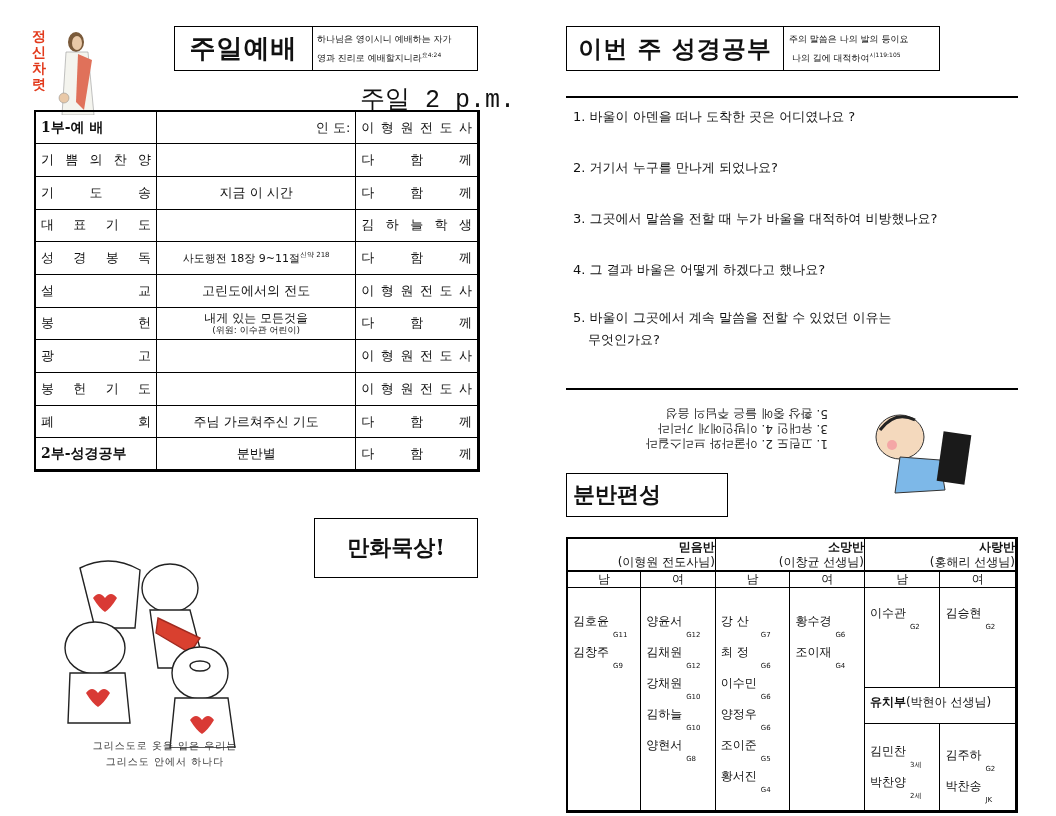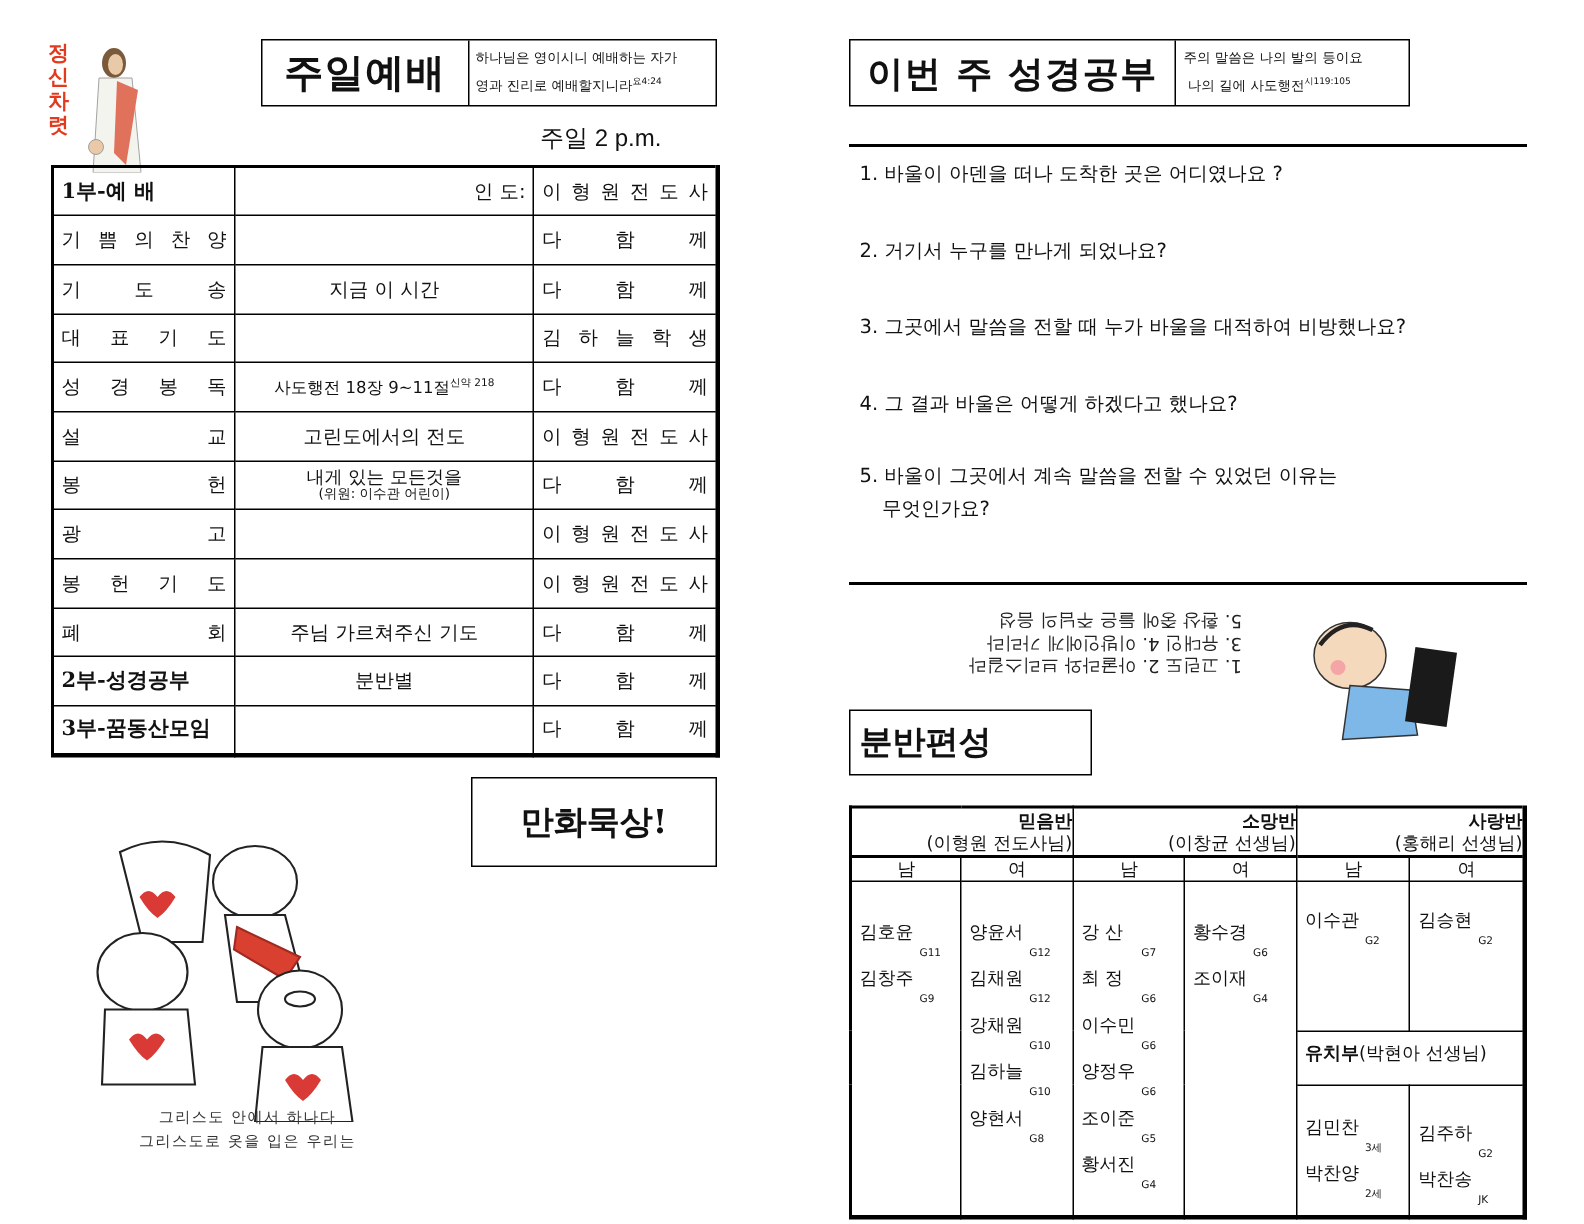--- a/index.html
+++ b/index.html
@@ -10,21 +10,21 @@
   .abs { position: absolute; }
   .serif { font-family: "DejaVu Serif", serif; }
 
   
   .side-tag { left: 30px; top: 28px; width: 18px; color: #e23a1c; font-weight: bold; font-size: 14px; line-height: 16px; text-align: center; }
   .jesus { left: 48px; top: 30px; width: 60px; height: 85px; }
   .title-box { left: 174px; top: 26px; width: 304px; height: 45px; border: 1.5px solid #000; display: flex; }
   .title-main { width: 138px; border-right: 1px solid #000; font-size: 26px; font-weight: bold; display: flex; align-items: center; justify-content: center; letter-spacing: 1px; }
   .title-verse { flex: 1; font-size: 9px; line-height: 16px; padding: 4px 4px; }
   .title-verse sup { font-size: 6px; }
-  .time { left: 360px; top: 82px; font-size: 16px; font-family: Liberation Sans, sans-serif; }
+  .time { left: 360px; top: 82px; font-size: 25px; font-family: Liberation Mono, monospace; }
 
   table.order { position: absolute; left: 34px; top: 110px; width: 446px; border-collapse: collapse; border: 2px solid #000; border-right-width: 3px; border-bottom-width: 3px; }
   table.order td { border: 1px solid #000; height: 32.7px; font-size: 13px; padding: 0 5px; }
   table.order td.c1 { width: 122px; }
   table.order td.c2 { width: 201px; text-align: center; }
   table.order td.c3 { width: 123px; }
   .spread { display: flex; justify-content: space-between; }
   .bold-lbl { font-weight: bold; font-family: "DejaVu Serif", serif; font-size: 14px; }
   .small2 { font-size: 9px; display: block; line-height: 10px; }
   .sub2 { font-size: 12px; display: block; line-height: 14px; }
@@ -257,31 +257,20 @@
           <div class="spread">
             <span>다</span>
             <span>함</span>
             <span>께</span>
           </div>
         </td>
       </tr>
       <tr>
         <td class="c1"><span class="bold-lbl">2부-성경공부</span></td>
         <td class="c2"><span style="font-size: 13px;">분반별</span></td>
-        <td class="c3">
-          <div class="spread">
-            <span>다</span>
-            <span>함</span>
-            <span>께</span>
-          </div>
-        </td>
-      </tr>
-      <tr>
-        <td class="c1"><span class="bold-lbl">3부-꿈동산모임</span></td>
-        <td class="c2"><span style="font-size: 13px;"></span></td>
         <td class="c3">
           <div class="spread">
             <span>다</span>
             <span>함</span>
             <span>께</span>
           </div>
         </td>
       </tr>
     </tbody>
 </table>
@@ -299,29 +288,29 @@
     <ellipse cx="160" cy="125" rx="28" ry="26" fill="#fff"></ellipse>
     <ellipse cx="160" cy="118" rx="10" ry="5"></ellipse>
     <path d="M135 150 L188 150 L195 200 L130 200 Z" fill="#fff"></path>
   </g>
   <path d="M65 50 q-6 -8 -12 0 q6 10 12 14 q6 -4 12 -14 q-6 -8 -12 0z" fill="#d93a35"></path>
   <path d="M58 145 q-6 -8 -12 0 q6 10 12 14 q6 -4 12 -14 q-6 -8 -12 0z" fill="#d93a35"></path>
   <path d="M162 172 q-6 -8 -12 0 q6 10 12 14 q6 -4 12 -14 q-6 -8 -12 0z" fill="#d93a35"></path>
 </svg>
 
 <div class="abs caption">
+  <div>그리스도로 옷을 입은 우리는</div>
   <div>그리스도 안에서 하나다</div>
-  <div>그리스도로 옷을 입은 우리는</div>
 </div>
 
 <div class="abs bs-title-box">
   <div class="bs-title-main serif">이번 주 성경공부</div>
   <div class="bs-verse">
     <div>주의 말씀은 나의 발의 등이요</div>
-    <div>&nbsp;<span>나의 길에 사도행전</span><sup>시119:105</sup></div>
+    <div>&nbsp;<span>나의 길에 대적하여</span><sup>시119:105</sup></div>
   </div>
 </div>
 
 <div class="abs hr" style="top:96px"></div>
 
 <div class="abs q" style="top:106px">1. 바울이 아덴을 떠나 도착한 곳은 어디였나요 ?</div>
 <div class="abs q" style="top:157px">2. 거기서 누구를 만나게 되었나요?</div>
 <div class="abs q" style="top:208px">3. 그곳에서 말씀을 전할 때 누가 바울을 대적하여 비방했나요?</div>
 <div class="abs q" style="top:259px">4. 그 결과 바울은 어떻게 하겠다고 했나요?</div>
 <div class="abs q" style="top:307px">5. 바울이 그곳에서 계속 말씀을 전할 수 있었던 이유는</div>

